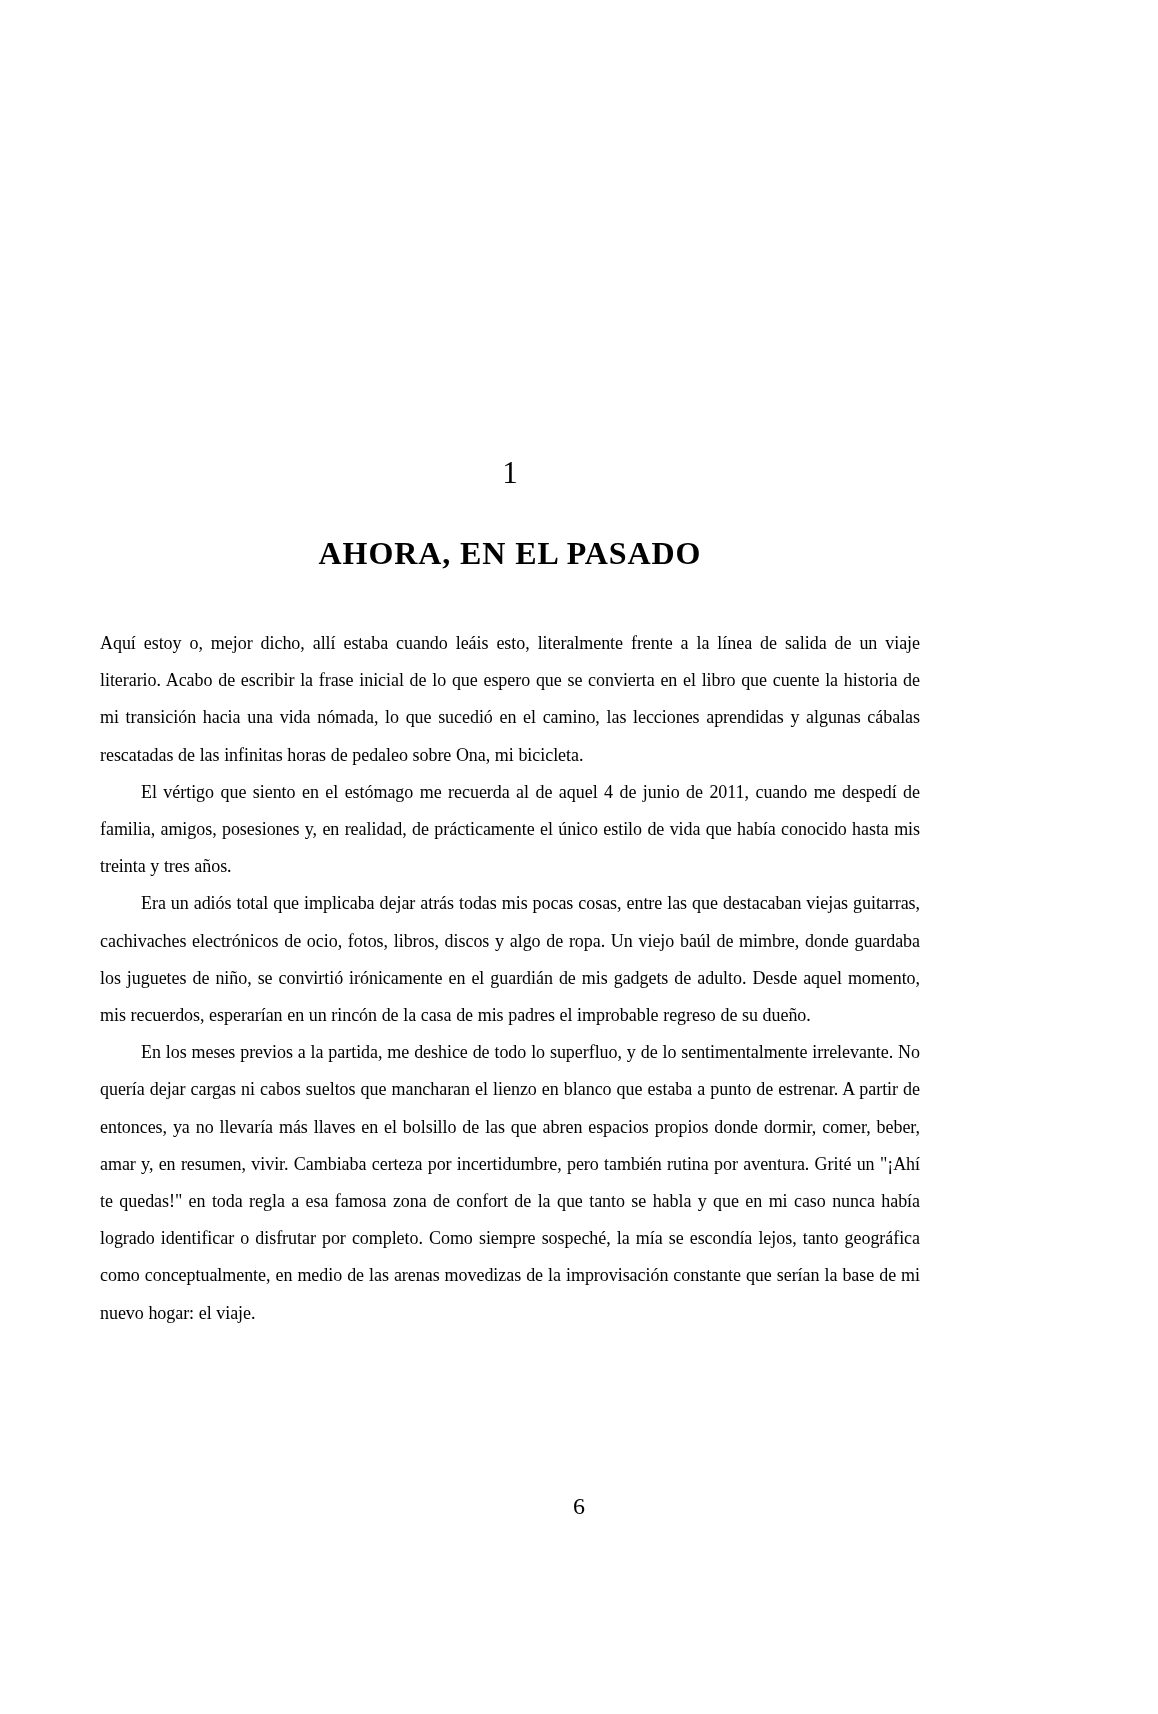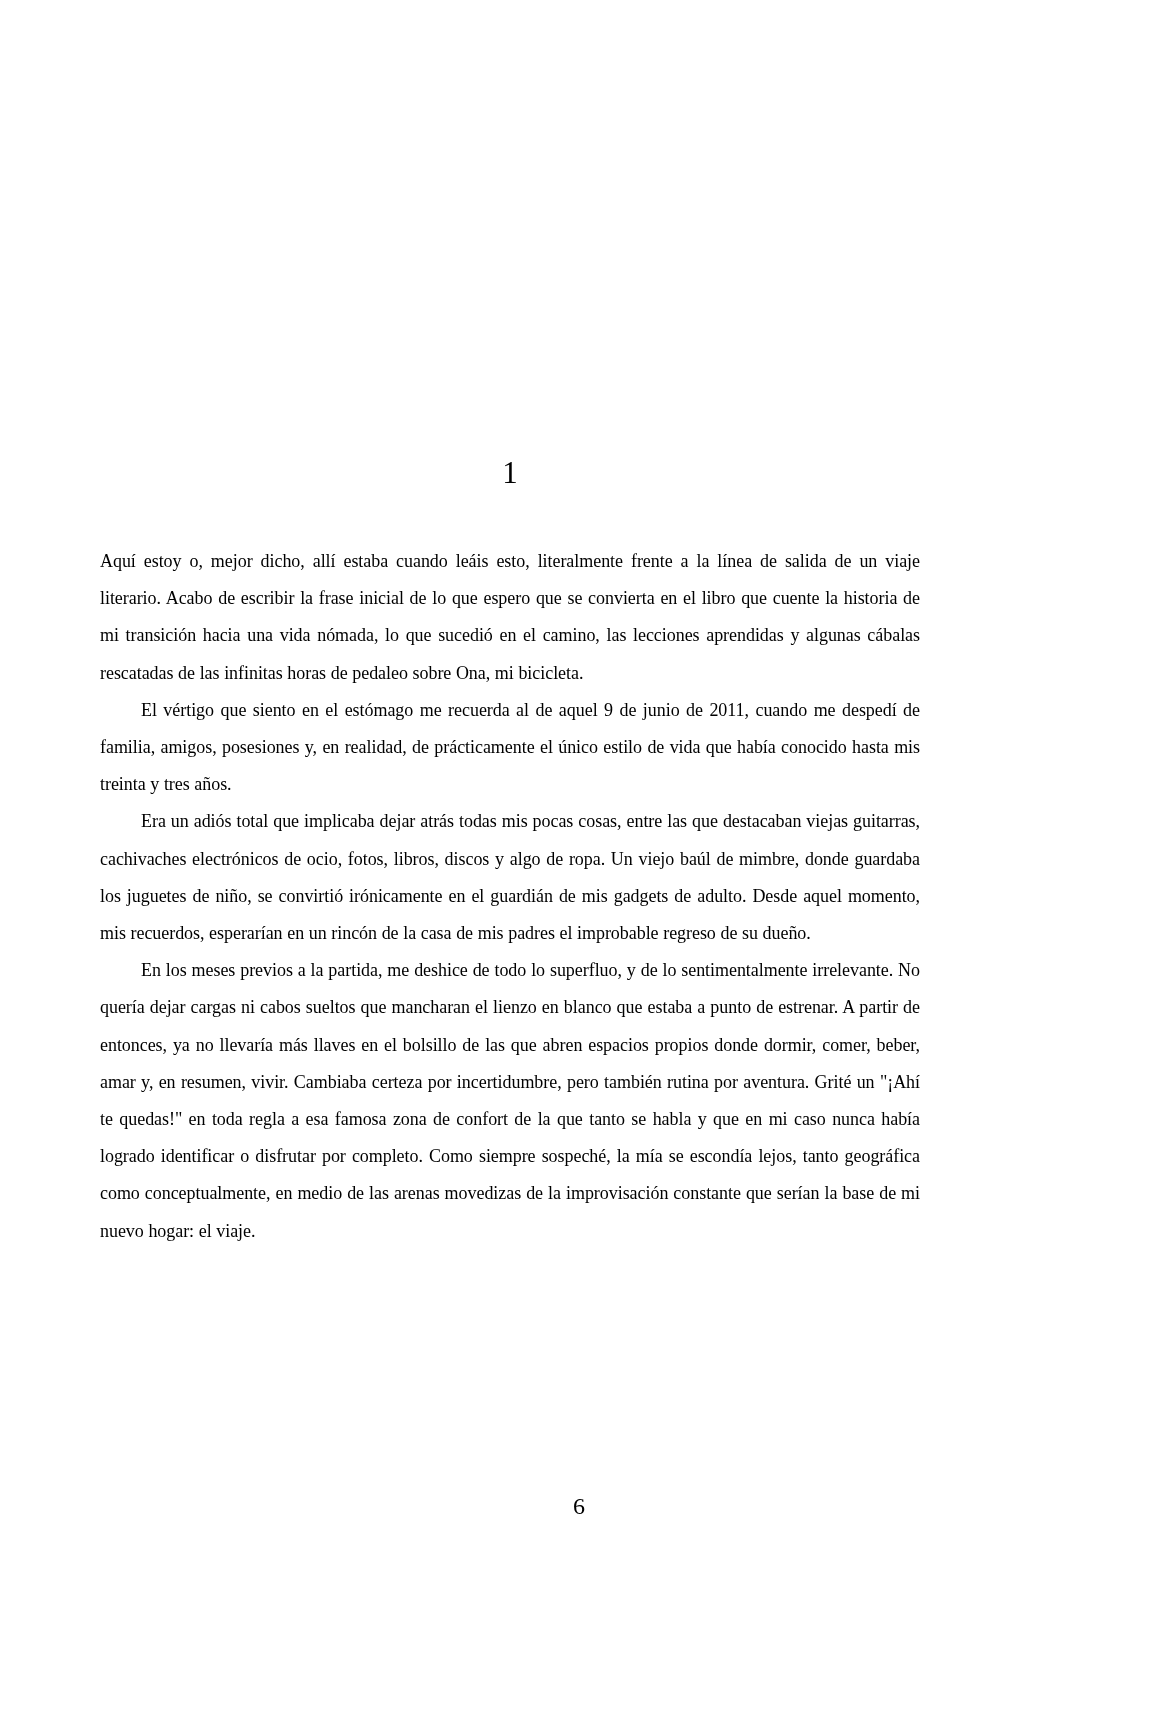--- a/index.html
+++ b/index.html
@@ -82,24 +82,25 @@
 </style>
 </head>
 <body>
 
 <div class="page">
 
   <div class="textblock">
 
     <div class="chapter-number">1</div>
 
+    <h1 class="chapter-title">AHORA, EN EL PASADO</h1>
 
     <div class="body-copy">
       <p class="first">Aquí estoy o, mejor dicho, allí estaba cuando leáis esto, literalmente frente a la línea de salida de un viaje literario. Acabo de escribir la frase inicial de lo que espero que se convierta en el libro que cuente la historia de mi transición hacia una vida nómada, lo que sucedió en el camino, las lecciones aprendidas y algunas cábalas rescatadas de las infinitas horas de pedaleo sobre Ona, mi bicicleta.</p>
-      <p class="indent">El vértigo que siento en el estómago me recuerda al de aquel 9 de junio de 2011, cuando me despedí de familia, amigos, posesiones y, en realidad, de prácticamente el único estilo de vida que había conocido hasta mis treinta y tres años.</p>
+      <p class="indent">El vértigo que siento en el estómago me recuerda al de aquel 4 de junio de 2011, cuando me despedí de familia, amigos, posesiones y, en realidad, de prácticamente el único estilo de vida que había conocido hasta mis treinta y tres años.</p>
       <p class="indent">Era un adiós total que implicaba dejar atrás todas mis pocas cosas, entre las que destacaban viejas guitarras, cachivaches electrónicos de ocio, fotos, libros, discos y algo de ropa. Un viejo baúl de mimbre, donde guardaba los juguetes de niño, se convirtió irónicamente en el guardián de mis gadgets de adulto. Desde aquel momento, mis recuerdos, esperarían en un rincón de la casa de mis padres el improbable regreso de su dueño.</p>
       <p class="indent">En los meses previos a la partida, me deshice de todo lo superfluo, y de lo sentimentalmente irrelevante. No quería dejar cargas ni cabos sueltos que mancharan el lienzo en blanco que estaba a punto de estrenar. A partir de entonces, ya no llevaría más llaves en el bolsillo de las que abren espacios propios donde dormir, comer, beber, amar y, en resumen, vivir. Cambiaba certeza por incertidumbre, pero también rutina por aventura. Grité un "¡Ahí te quedas!" en toda regla a esa famosa zona de confort de la que tanto se habla y que en mi caso nunca había logrado identificar o disfrutar por completo. Como siempre sospeché, la mía se escondía lejos, tanto geográfica como conceptualmente, en medio de las arenas movedizas de la improvisación constante que serían la base de mi nuevo hogar: el viaje.</p>
     </div>
 
   </div>
 
   <div class="folio">6</div>
 
 </div>
 

